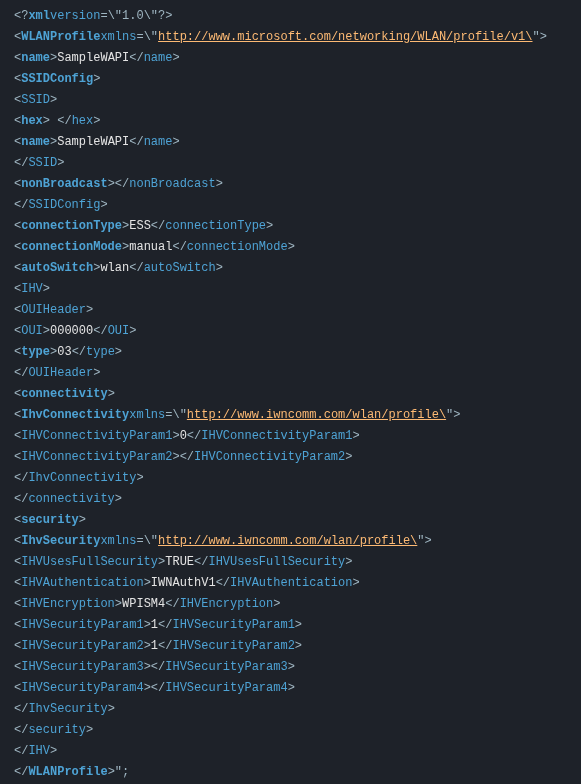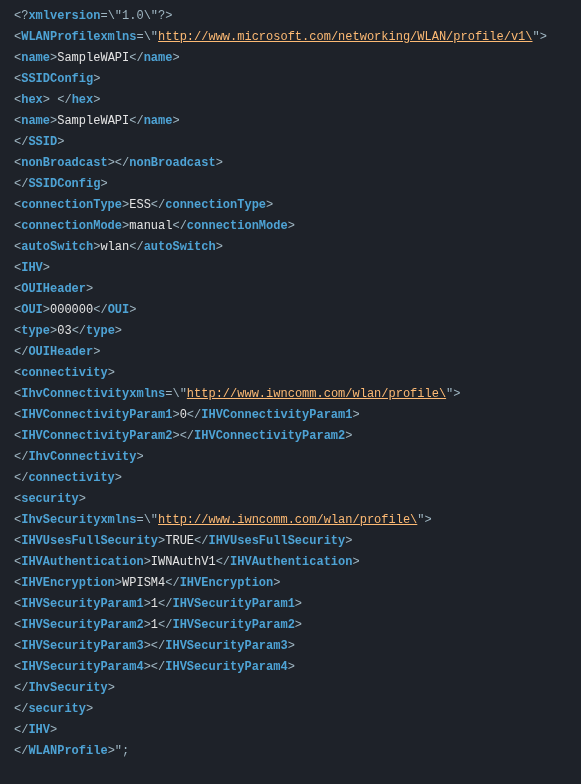--- a/index.html
+++ b/index.html
@@ -19,21 +19,21 @@
     box-sizing: border-box;
   }
   .code-block {
     padding: 6px 4px 6px 14px;
   }
   .line {
     white-space: pre;
     display: block;
   }
   .punct { color: #9fb6c2; }           
-  .tag   { color: #4EA3D5; font-weight: bold; }           
+  .tag   { color: #4EA3D5; font-weight: normal; }           
   .text  { color: #e4e4e4; }           
   .href  { color: #fdba74; text-decoration: underline; }
   .wavy-tag {
     color: #4EA3D5; font-weight: bold;
     text-decoration-style: wavy;
     text-decoration-color: #2e8b46;
     text-underline-offset: 2px;
   }
 </style>
 </head>
@@ -42,20 +42,21 @@
 <div class="code-block">
 
 <span class="line"><span class="punct">&lt;?</span><span class="wavy-tag">xml</span><span class="tag">version</span><span class="punct">=\"1.0\"?&gt;</span></span>
 
 <span class="line"><span class="punct">&lt;</span><span class="wavy-tag">WLANProfile</span><span class="tag">xmlns</span><span class="punct">=\"</span><span class="href">http://www.microsoft.com/networking/WLAN/profile/v1\</span><span class="punct">"&gt;</span></span>
 
 <span class="line"><span class="punct">&lt;</span><span class="wavy-tag">name</span><span class="punct">&gt;</span><span class="text">SampleWAPI</span><span class="punct">&lt;/</span><span class="tag">name</span><span class="punct">&gt;</span></span>
 
 <span class="line"><span class="punct">&lt;</span><span class="wavy-tag">SSIDConfig</span><span class="punct">&gt;</span></span>
 
+<span class="line"><span class="punct">&lt;</span><span class="tag">SSID</span><span class="punct">&gt;</span></span>
 
 <span class="line"><span class="punct">&lt;</span><span class="wavy-tag">hex</span><span class="punct">&gt; &lt;/</span><span class="tag">hex</span><span class="punct">&gt;</span></span>
 
 <span class="line"><span class="punct">&lt;</span><span class="wavy-tag">name</span><span class="punct">&gt;</span><span class="text">SampleWAPI</span><span class="punct">&lt;/</span><span class="tag">name</span><span class="punct">&gt;</span></span>
 
 <span class="line"><span class="punct">&lt;/</span><span class="tag">SSID</span><span class="punct">&gt;</span></span>
 
 <span class="line"><span class="punct">&lt;</span><span class="wavy-tag">nonBroadcast</span><span class="punct">&gt;&lt;/</span><span class="tag">nonBroadcast</span><span class="punct">&gt;</span></span>
 
 <span class="line"><span class="punct">&lt;/</span><span class="tag">SSIDConfig</span><span class="punct">&gt;</span></span>

